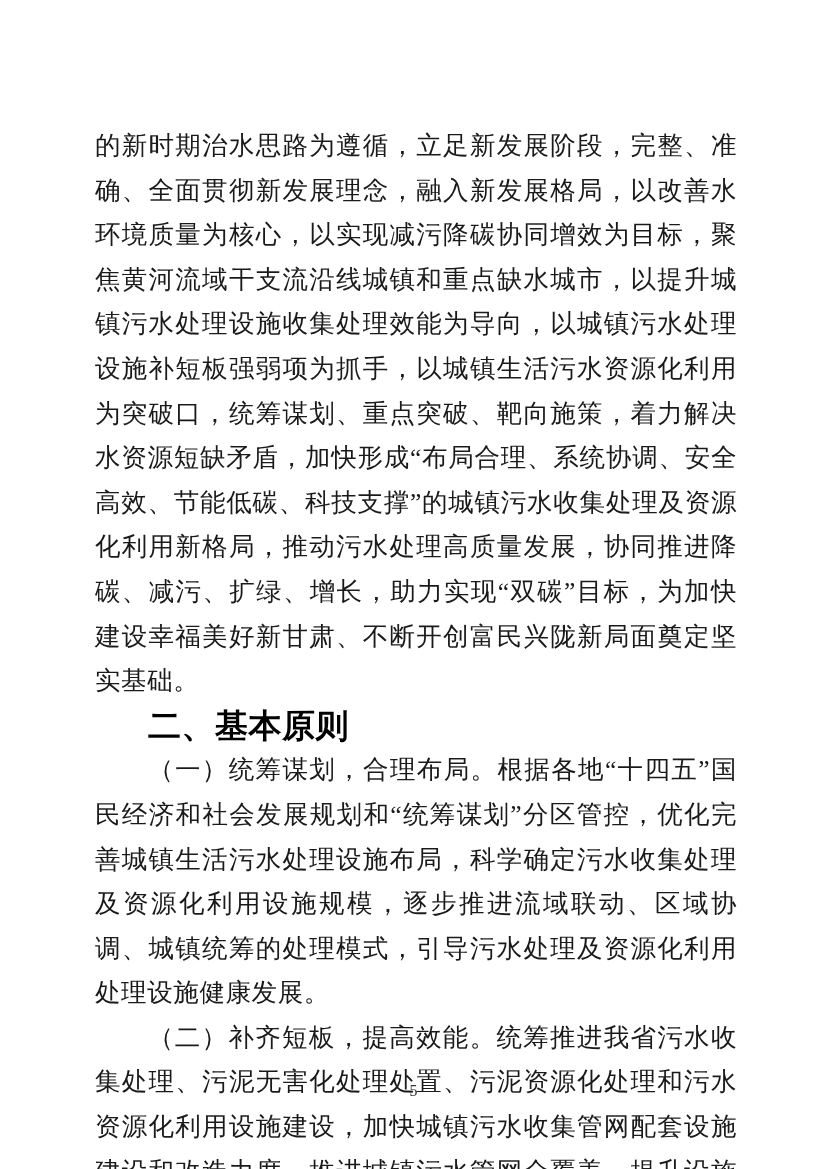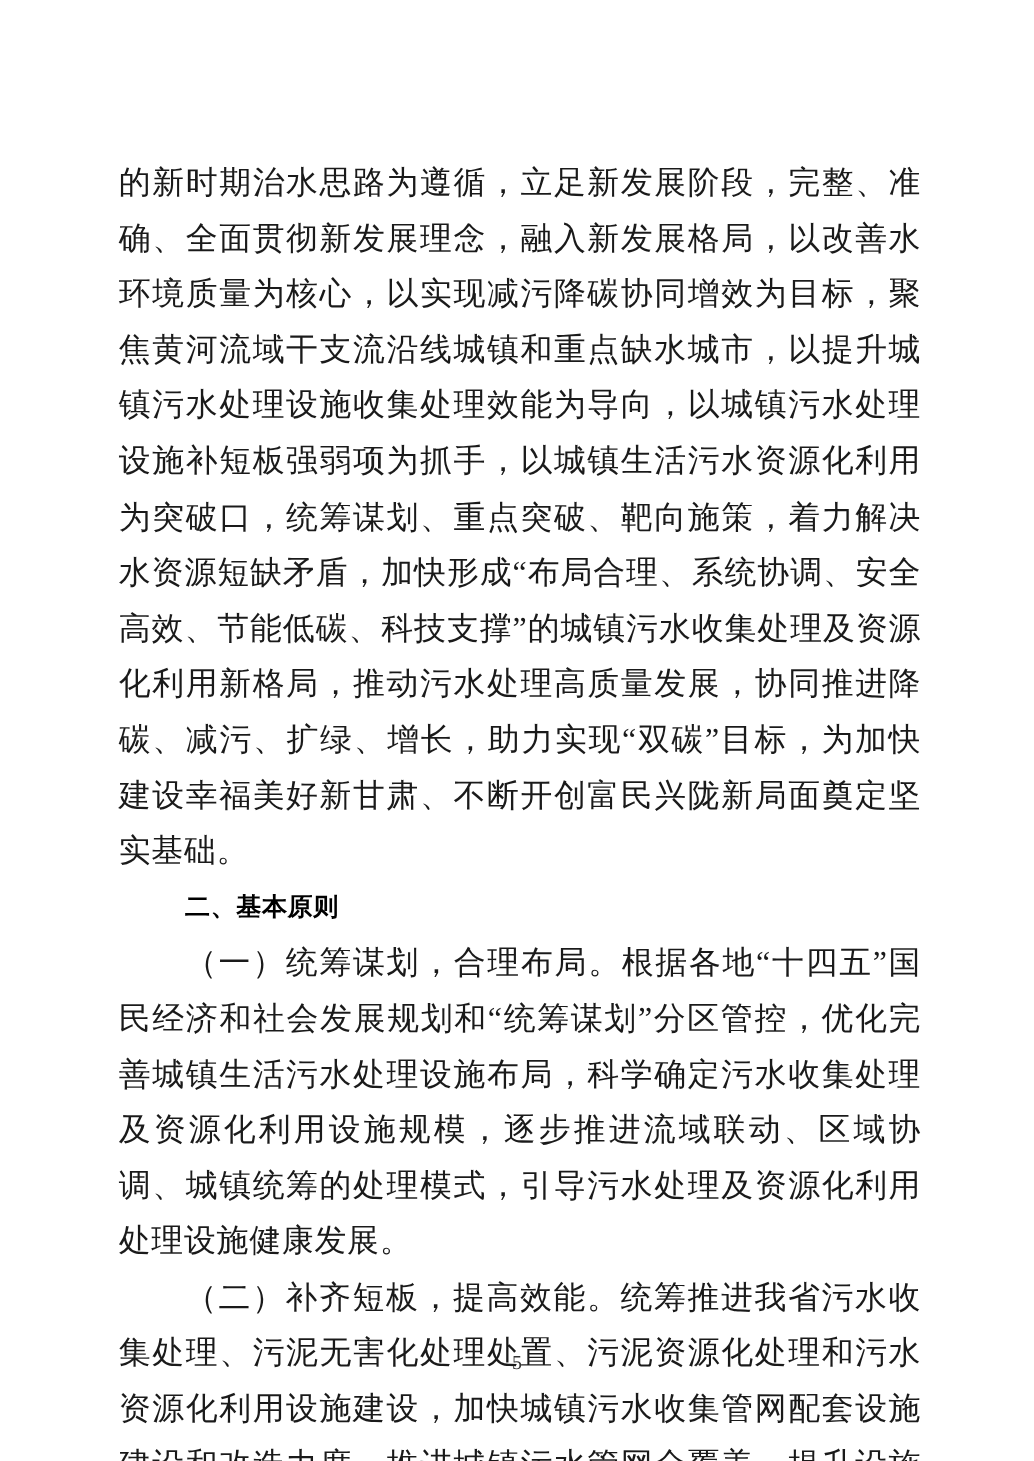--- a/index.html
+++ b/index.html
@@ -36,21 +36,21 @@
     letter-spacing: 0.6px;
     text-indent: 0;
     font-weight: 400;
     -webkit-font-smoothing: antialiased;
   }
   .para.indent {
     text-indent: 53px;
   }
   .heading {
     margin: 0;
-    font-size: 20px;
+    font-size: 33px;
     line-height: 44.6px;
     color: #000000;
     font-weight: 700;
     font-family: "Liberation Sans", "DejaVu Sans", sans-serif;
     text-indent: 53px;
     letter-spacing: 0.5px;
   }
   .page-number {
     position: absolute;
     left: 0;

